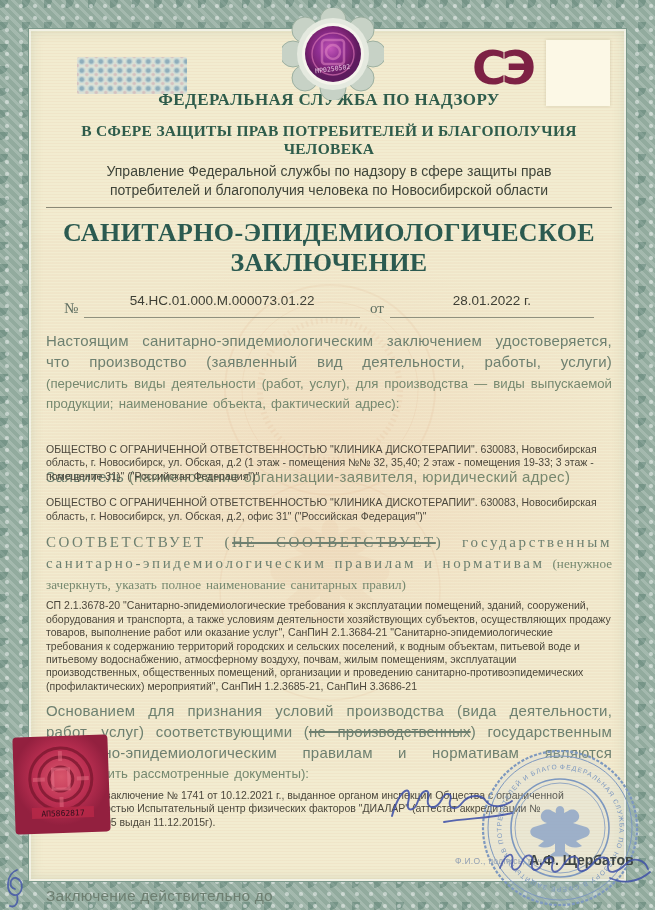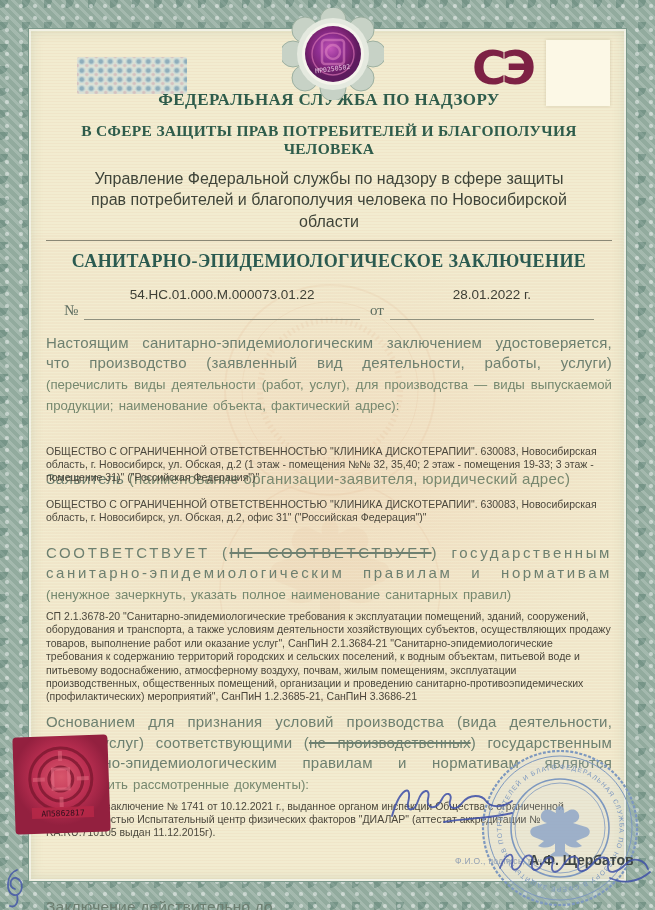--- a/index.html
+++ b/index.html
@@ -22,40 +22,40 @@
     box-shadow: inset 0 0 0 2px rgba(255,255,255,.55), inset 0 0 14px rgba(120,150,130,.28);
   }
   .midband{ position:absolute; left:32px; right:32px; top:235px; height:535px; pointer-events:none;
     background: repeating-linear-gradient(180deg, rgba(216,150,120,.07) 0 1px, transparent 1px 3px); }
   .watermark{ position:absolute; left:160px; top:270px; width:340px; height:440px; pointer-events:none; opacity:.55; }
 
   .doc{ position:absolute; left:46px; top:90px; width:566px; }
 
   .h1{ font-family:"Liberation Serif", serif; font-weight:bold; font-size:17px; color:#2e5c4b; text-align:center; letter-spacing:.4px; }
   .h2{ font-family:"Liberation Serif", serif; font-weight:bold; font-size:15.5px; color:#2e5c4b; text-align:center; letter-spacing:.3px; margin-top:12px; }
-  .terr{ margin:10px auto 0; width:88%; font-size:16px; color:#3f4439; text-align:center; line-height:1.33; }
+  .terr{ margin:4px auto 0; width:88%; font-size:14px; color:#3f4439; text-align:center; line-height:1.33; }
   .ruleline{ margin-top:8px; border-top:1px solid #8a8876; }
   .caption{ font-family:"Liberation Serif", serif; font-size:8px; color:#8a8768; text-align:center; margin-top:1px; }
-  .title{ font-family:"Liberation Serif", serif; font-weight:bold; font-size:18px; color:#2b5a50; text-align:center; letter-spacing:.4px; margin-top:10px; }
+  .title{ font-family:"Liberation Serif", serif; font-weight:bold; font-size:26px; color:#2b5a50; text-align:center; letter-spacing:.4px; margin-top:10px; }
 
   .numrow{ display:flex; align-items:flex-end; margin:15px 18px 0; font-size:15px; color:#5d6d60; }
   .numrow .sign{ padding:0 6px 1px 0; font-family:"Liberation Serif", serif; }
-  .ufield{ border-bottom:1.3px solid #90907e; text-align:center; font-size:13.5px; color:#3e3f35; padding-bottom:17px; }
+  .ufield{ border-bottom:1.3px solid #90907e; text-align:center; font-size:13.5px; color:#3e3f35; padding-bottom:9px; }
   .uf1{ flex:1.35; } .uf2{ flex:1; }
 
   .para{ margin-top:13px; font-size:15px; color:#6e8070; text-align:justify; line-height:1.38; word-spacing:1.5px; letter-spacing:.2px; }
   .para .note{ font-size:13.2px; letter-spacing:0; color:#76886f; }
   .filled{ margin-top:3px; font-size:10.5px; color:#4b473c; line-height:1.28; text-align:left; }
   .strike{ text-decoration:line-through; text-decoration-thickness:1.5px; }
   .sp-wide{ letter-spacing:2.6px; }
   .org1{ margin-top:29px; position:relative; z-index:2; }
   .applicant-label{ position:relative; z-index:1; margin-top:-15px; font-size:15px; color:#78886f; letter-spacing:.3px; }
   .applicant-label .lbl{ font-size:15.5px; color:#6e8070; }
   .org2{ margin-top:10px; }
-  .comp{ margin-top:18px; }
+  .comp{ margin-top:9px;font-family:Liberation Serif, serif; }
   .basis{ margin-top:8px; }
   .filled2{ margin-top:5px; }
 
   .valid{ margin-top:58px; font-size:15.5px; color:#6d7e70; letter-spacing:.2px; }
 
   .pattern-block{ position:absolute; left:77px; top:57px; width:110px; height:37px;
     background-color:rgba(190,215,225,.45);
     background-image:
       radial-gradient(circle, rgba(80,130,165,.55) 1.6px, rgba(140,180,205,.35) 2.8px, transparent 4px),
       radial-gradient(circle, rgba(200,120,140,.30) 1px, transparent 2.4px);

